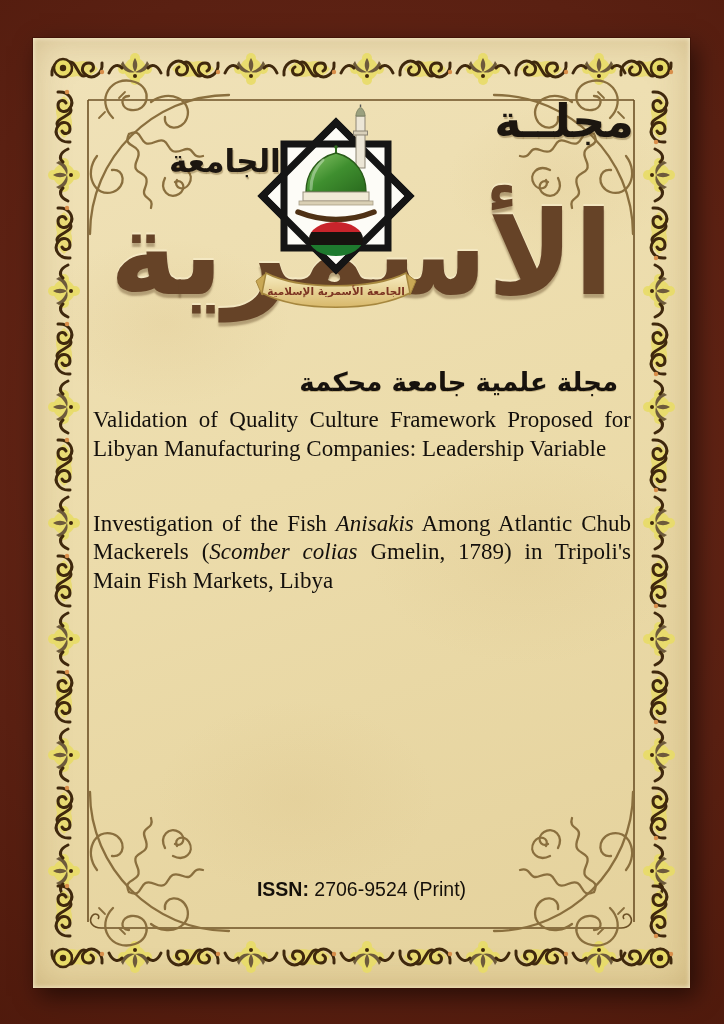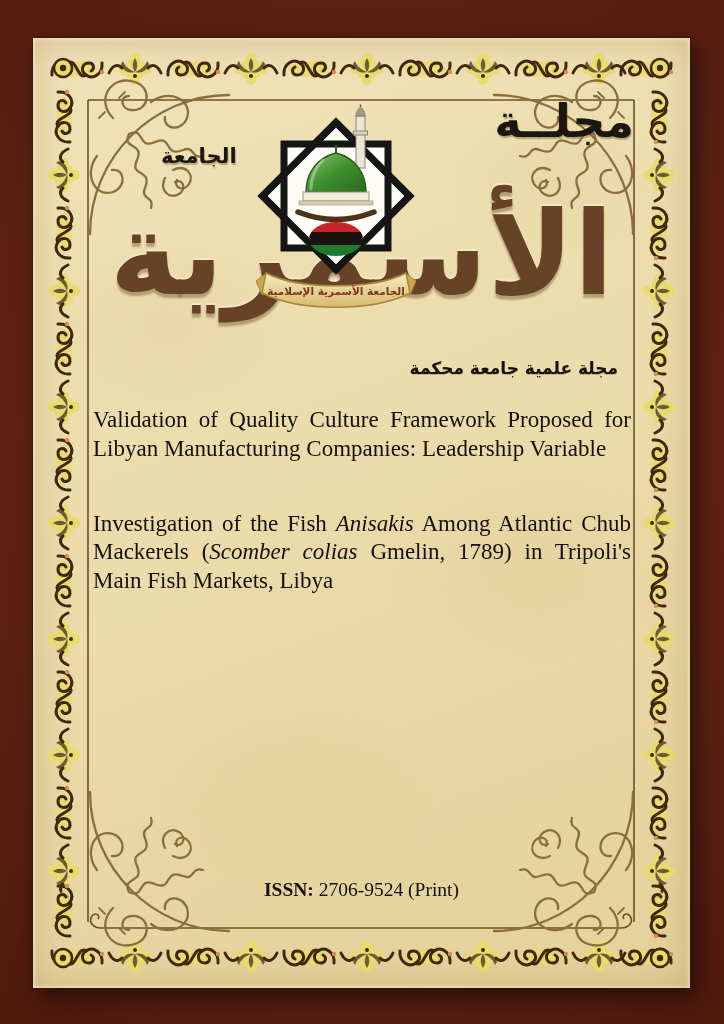--- a/index.html
+++ b/index.html
@@ -29,49 +29,49 @@
   }
   .border-svg{position:absolute;inset:0;pointer-events:none;}
 
   .arabic{font-family:"DejaVu Sans",sans-serif;direction:rtl;}
 
   .word-majalla{
     position:absolute;top:60px;right:56px;font-size:46px;font-weight:bold;
     color:#1c1610;text-shadow:1px 2px 1px rgba(120,95,50,.45);z-index:4;line-height:1;
   }
   .word-aljamia{
-    position:absolute;top:108px;left:128px;font-size:21px;font-weight:bold;
+    position:absolute;top:108px;left:136px;font-size:31px;font-weight:bold;
     color:#1c1610;text-shadow:1px 2px 1px rgba(120,95,50,.45);z-index:4;line-height:1;
   }
   .calligraphy{
     position:absolute;top:138px;left:0;right:0;text-align:center;
     font-size:116px;font-weight:bold;line-height:1.35;color:#664327;z-index:2;
     text-shadow:0 4px 2px rgba(72,44,14,.35), 0 -2px 0 rgba(250,240,210,.55);
   }
   .tagline{
-    position:absolute;top:322px;right:72px;font-size:17px;font-weight:bold;
+    position:absolute;top:331px;right:72px;font-size:26px;font-weight:bold;
     color:#17120d;z-index:4;line-height:1;text-shadow:0 1px 0 rgba(120,95,50,.35);
   }
   .logo{position:absolute;left:220px;top:66px;width:166px;height:215px;z-index:5;}
 
   .articles{
     position:absolute;left:60px;top:368px;width:538px;z-index:3;color:#14100c;
   }
   .article{
     margin:0 0 21px 0;font-size:23px;line-height:1.25;text-align:justify;
   }
   .article:first-child{margin-bottom:46px;}
   .article i{font-style:italic;}
 
   .issn{
     position:absolute;left:0;right:0;top:838px;z-index:3;text-align:center;
   }
   .issn-box{
     display:inline-block;text-align:left;
-    font-family:Liberation Serif, serif;
+    font-family:Liberation Sans, sans-serif;
     font-size:19.5px;line-height:1.4;color:#15100a;
   }
   .issn-box b{font-weight:bold;}
 </style>
 </head>
 <body>
 
 <div class="stage">
   <div class="page">
     <div class="texture"></div>

